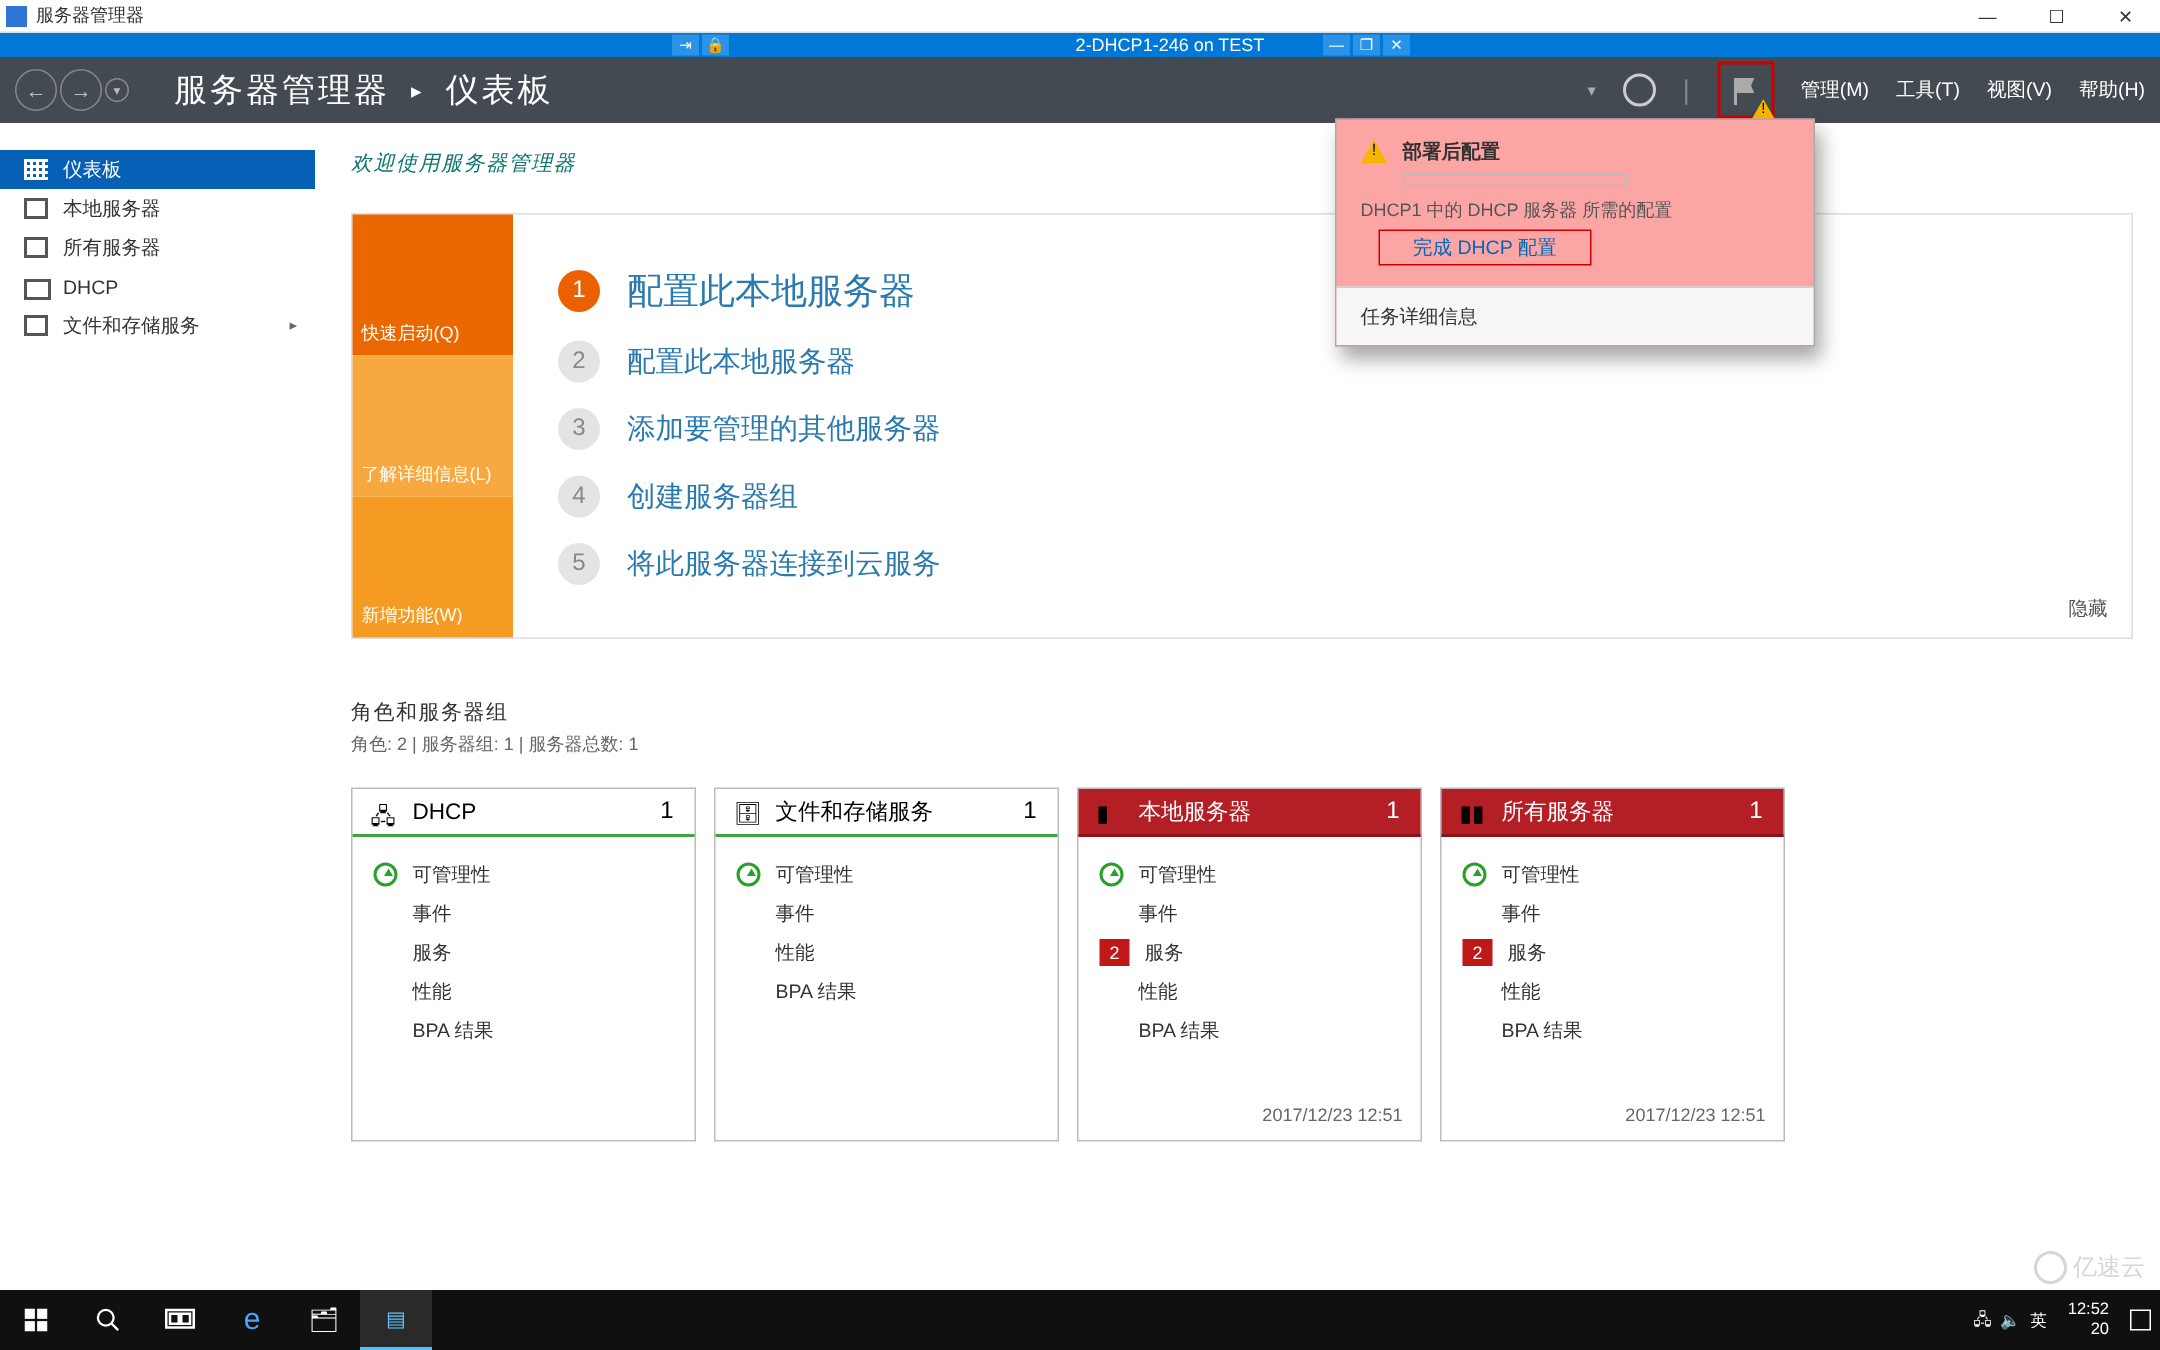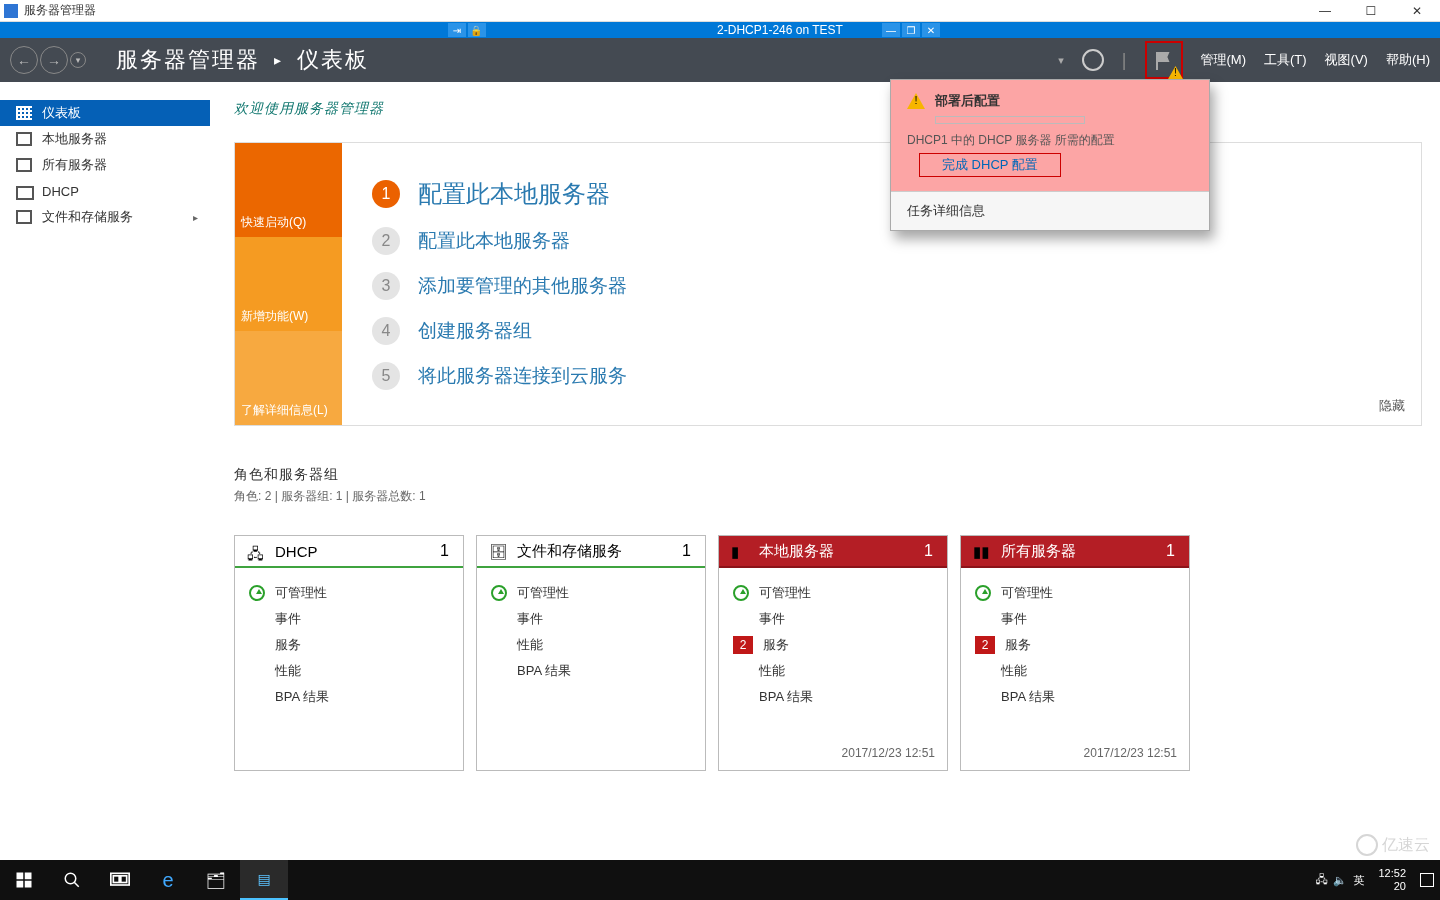--- a/index.html
+++ b/index.html
@@ -74,21 +74,21 @@
 .hero-main{flex:1;padding:18px 0 18px 30px;position:relative;}
 .hero-step{display:flex;align-items:center;gap:18px;margin:17px 0;}
 .step-num{width:28px;height:28px;border-radius:50%;display:flex;align-items:center;justify-content:center;font-size:16px;color:#fff;background:#ccc;}
 .step-num.active{background:#eb6100;}
 .step-num.inactive{background:#e4e4e4;color:#888;}
 .step-text{font-size:19px;color:#2a7ab0;}
 .step-text.big{font-size:24px;}
 .hero-hide{position:absolute;right:16px;bottom:10px;font-size:13px;color:#555;}
 
 .section-title{font-size:14px;color:#333;margin-bottom:4px;letter-spacing:1px;}
-.section-sub{font-size:12px;color:#666;margin-bottom:30px;}
+.section-sub{font-size:12px;color:#666;margin-bottom:20px;}
 
 .tiles{display:flex;gap:12px;}
 .tile{width:230px;border:1px solid #bbb;background:#fff;display:flex;flex-direction:column;}
 .tile-head{height:32px;display:flex;align-items:center;padding:0 12px;gap:12px;font-size:15px;position:relative;border-bottom:2px solid #3fa33f;}
 .tile-head .count{position:absolute;right:14px;font-size:16px;}
 .tile-head.red{background:#b41e25;color:#fff;border-bottom:2px solid #8c1319;}
 .tile-head.red .tic{filter:invert(1);}
 .tic{width:16px;height:16px;display:inline-block;}
 .tile-body{padding:12px 14px 6px;flex:1;}
 .tile-row{display:flex;align-items:center;gap:10px;font-size:13px;color:#333;line-height:26px;}
@@ -201,25 +201,25 @@
   </div>
 
   <div class="main">
     <div class="welcome-title">欢迎使用服务器管理器</div>
 
     <div class="hero">
       <div class="hero-side">
         <div class="hero-tab t1">
             <span>快速启动(Q)</span>
           </div>
+        <div class="hero-tab t3">
+            <span>了解详细信息(L)</span>
+          </div>
         <div class="hero-tab t2">
             <span>新增功能(W)</span>
-          </div>
-        <div class="hero-tab t3">
-            <span>了解详细信息(L)</span>
           </div>
       </div>
       <div class="hero-main">
         <div class="hero-step">
             <span class="step-num active">1</span>
             <span class="step-text big">配置此本地服务器</span>
           </div>
         <div class="hero-step">
             <span class="step-num inactive">2</span>
             <span class="step-text">配置此本地服务器</span>

